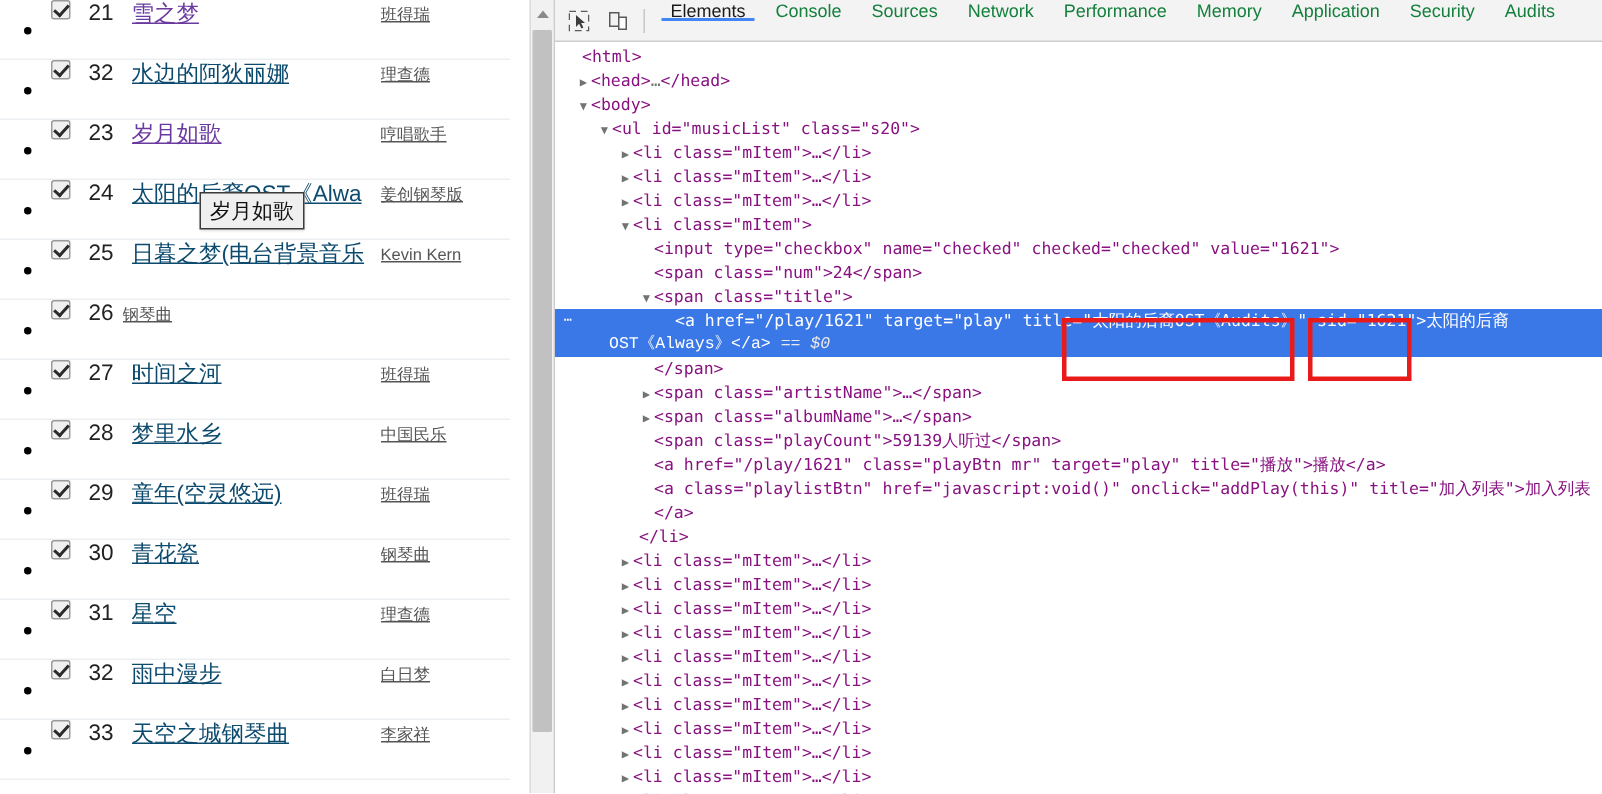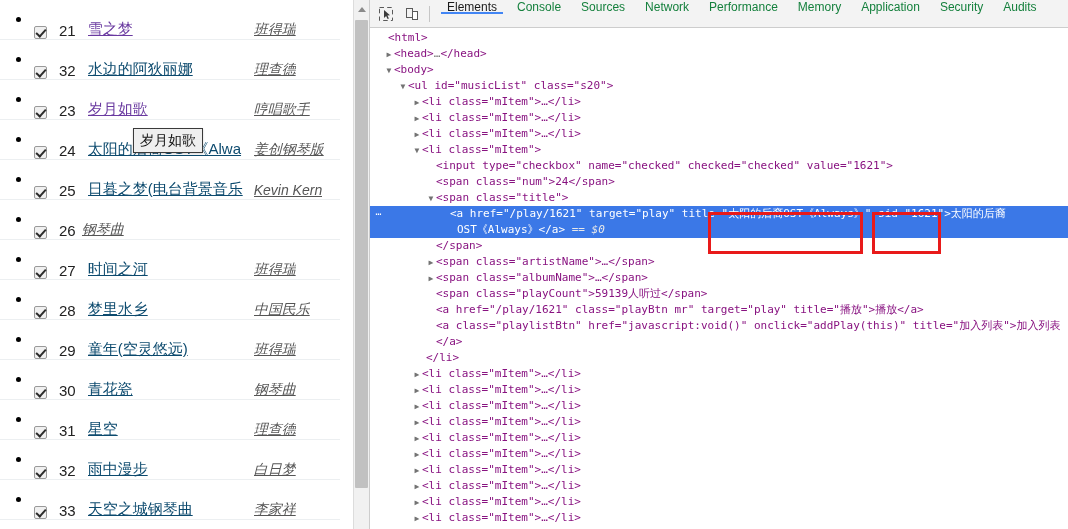--- a/index.html
+++ b/index.html
@@ -23,21 +23,21 @@
     width: 340px;
     margin: 0; padding: 0;
     list-style: none;
   }
   .m-item {
     position: relative;
     height: 40px;
     box-sizing: border-box;
     border-bottom: 1px solid #eceff1;
     display: flex;
-    align-items: flex-end;
+    align-items: flex-start;
     padding-left: 16px;
     white-space: nowrap;
     overflow: hidden;
   }
   .bullet {
     width: 12px; height: 40px;
     display: flex; align-items: center;
     flex: 0 0 12px;
   }
   .bullet::before {
@@ -87,25 +87,24 @@
     cursor: pointer;
   }
   .title-link.visited { color: #6a3aa0; }
   .artist-cell {
     flex: 0 0 auto;
     margin-left: 6px;
     overflow: hidden;
     white-space: nowrap;
   }
   .artist-link {
-    font-size: 14px;
+    font-size: 11px;
     color: #555555;
     text-decoration: underline;
     cursor: pointer;
-    font-style: italic;
   }
 
   
   #title-tooltip {
     position: absolute;
     left: 133px; top: 128px;
     background: #efefef;
     border: 1px solid #3a3a3a;
     color: #111111;
     font-size: 14px;
@@ -433,24 +432,24 @@
 
       <div class="dom-line" style="padding-left:66px">
         <span class="tag">&lt;span class="num"&gt;24&lt;/span&gt;</span>
       </div>
 
       <div class="dom-line" style="padding-left:56px">
         <span class="arrow">▼</span><span class="tag">&lt;span class="title"&gt;</span>
       </div>
 
       <div class="dom-line sel" style="padding-left:80px; height:16px;">
-        <span class="dots-badge">⋯</span><span class="tag">&lt;a href="/play/1621" target="play" title="</span><span class="txt">太阳的后裔OST《Always》</span><span class="tag">" sid="1621"&gt;太阳的后裔</span>
-      </div>
-
-      <div class="dom-line sel" style="padding-left:87px;">
+        <span class="dots-badge">⋯</span><span class="tag">&lt;a href="/play/1621" target="play" title="</span><span class="txt">太阳的后裔OST《Audits》</span><span class="tag">" sid="1621"&gt;太阳的后裔</span>
+      </div>
+
+      <div class="dom-line sel" style="padding-left:36px;font-family:Liberation Mono, monospace;">
         <span class="tag">OST《Always》&lt;/a&gt;</span>&nbsp;<span class="eq0">== $0</span>
       </div>
 
       <div class="dom-line" style="padding-left:66px">
         <span class="tag">&lt;/span&gt;</span>
       </div>
 
       <div class="dom-line" style="padding-left:56px">
         <span class="arrow">▶</span><span class="tag">&lt;span class="artistName"&gt;…&lt;/span&gt;</span>
       </div>

